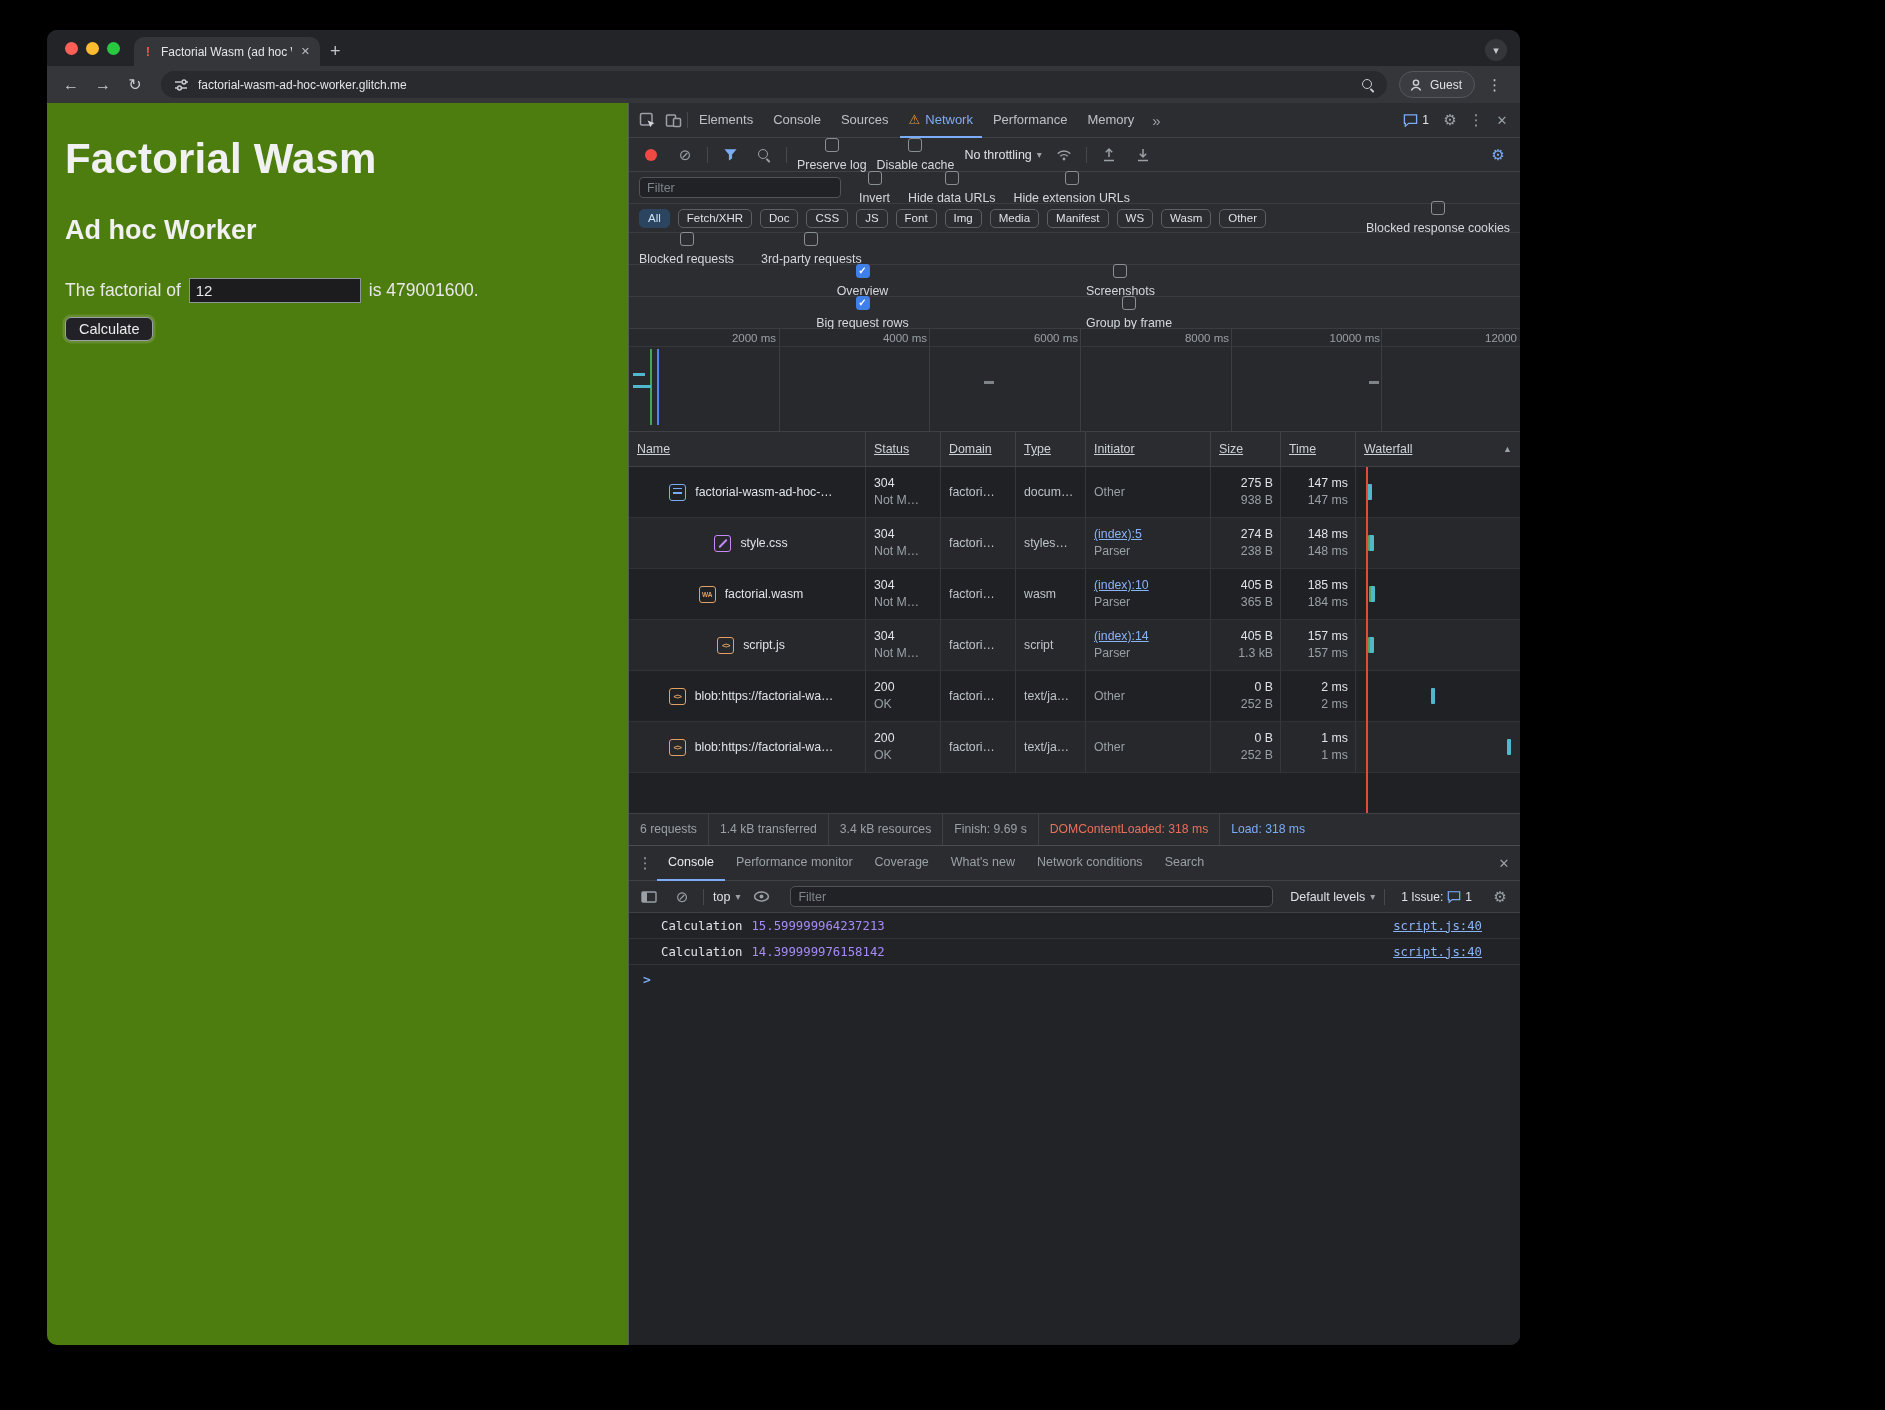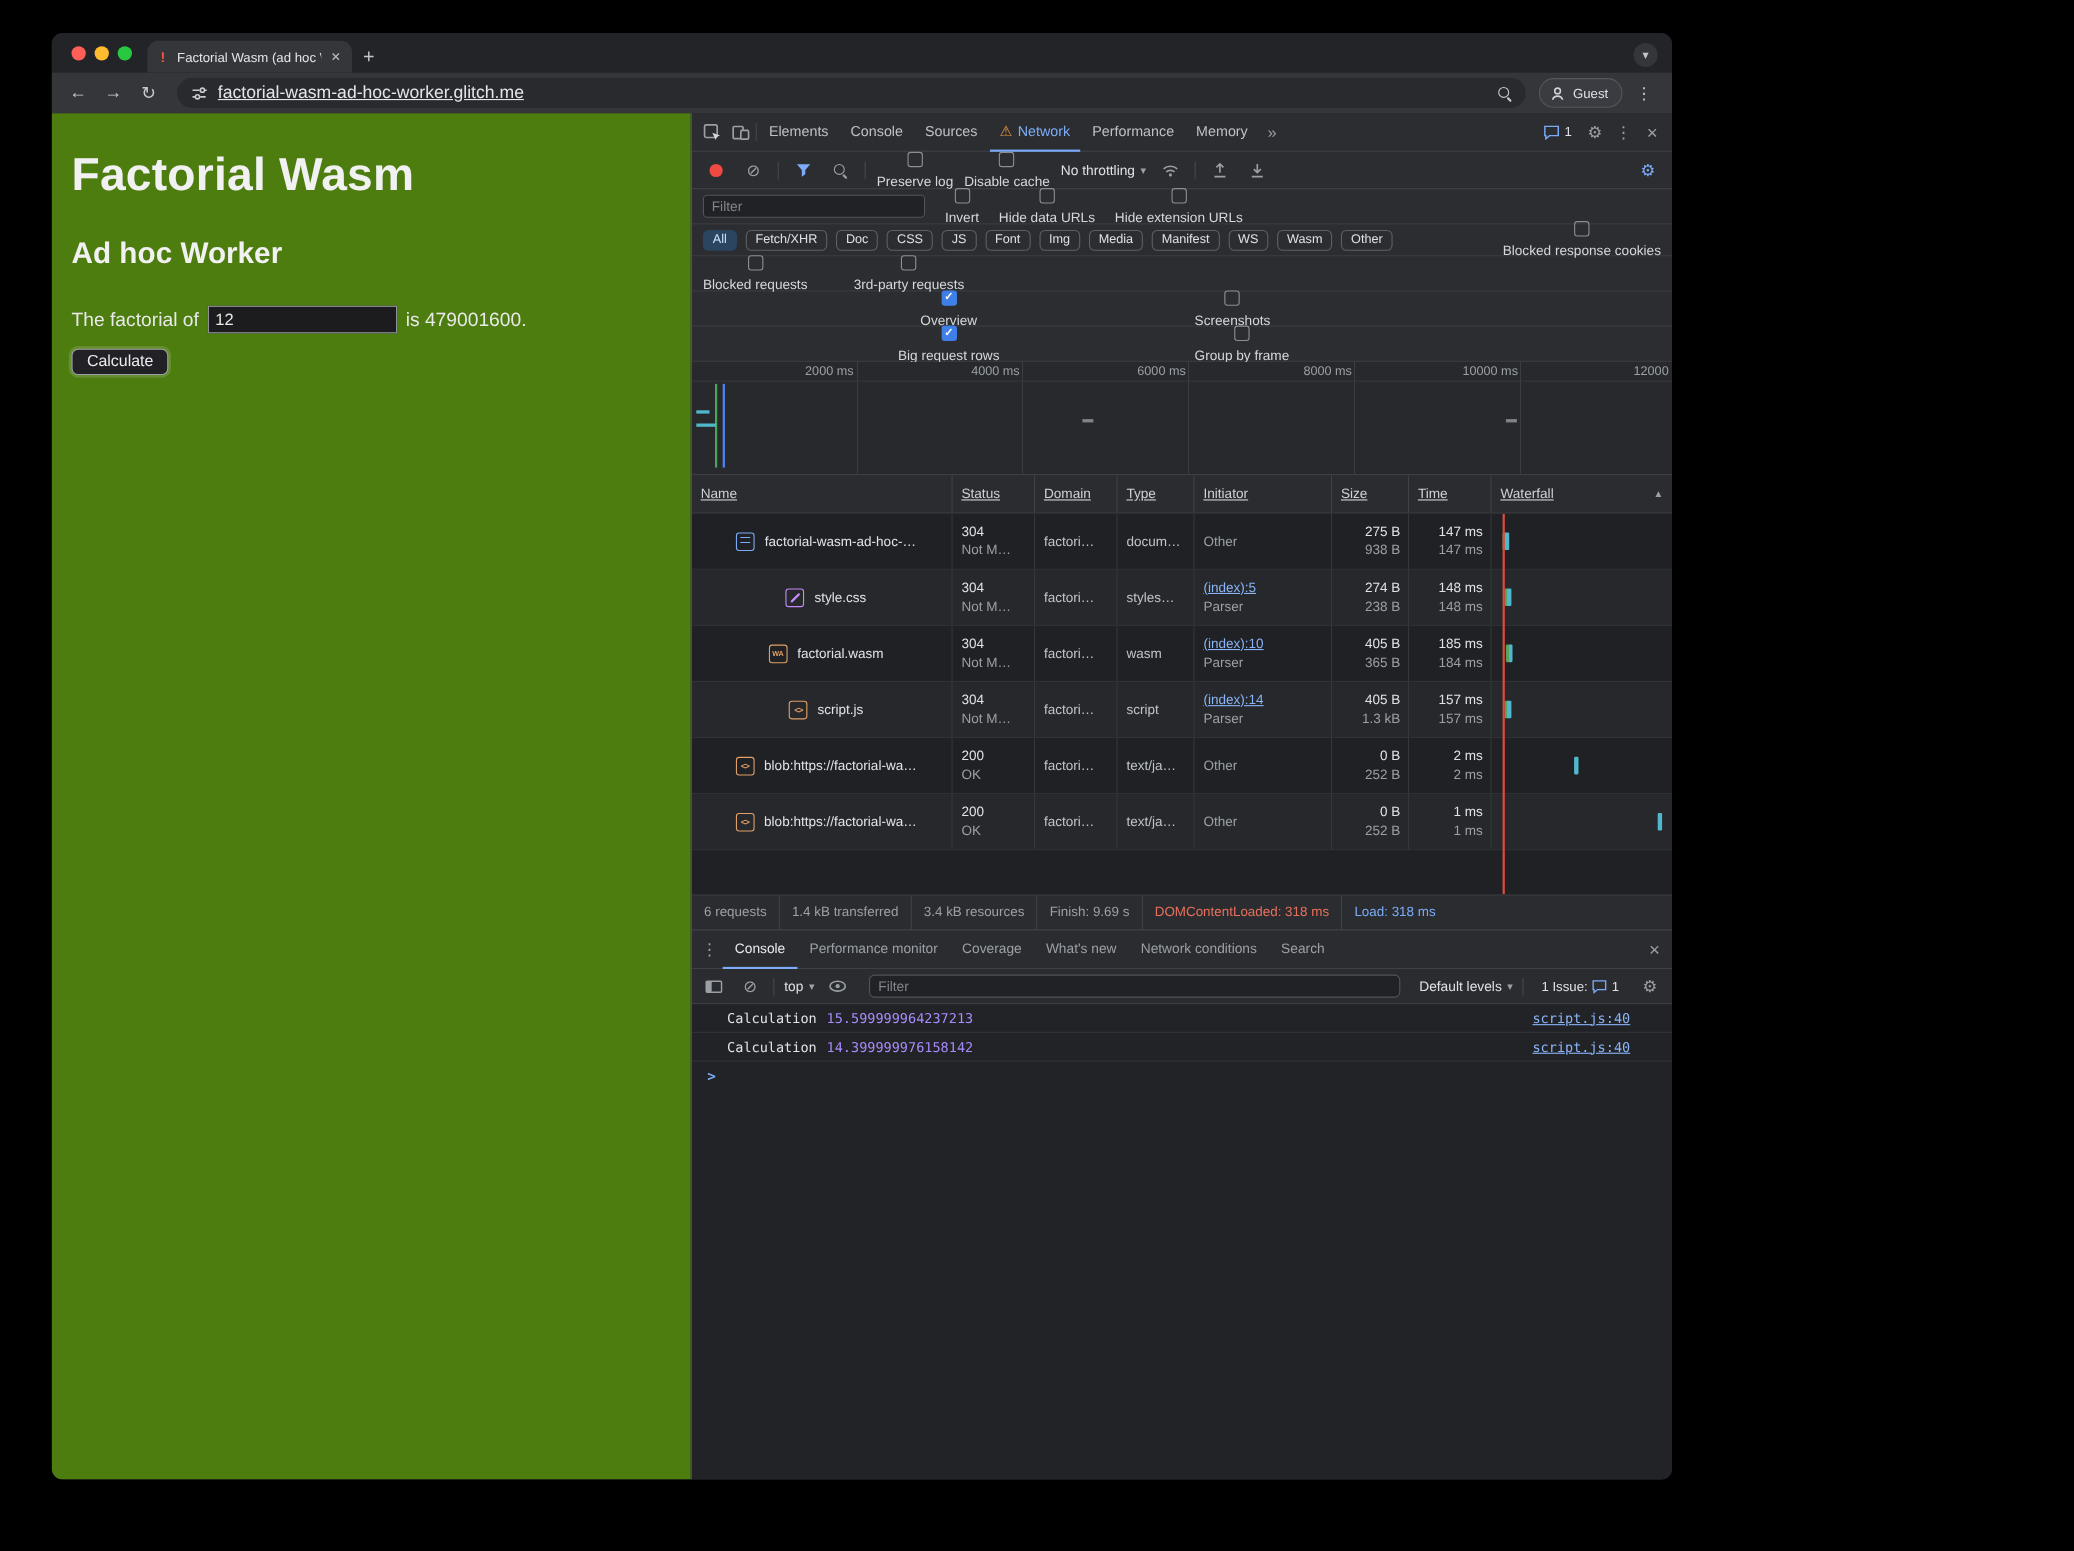--- a/index.html
+++ b/index.html
@@ -24,21 +24,21 @@
   .newtab { color:#c2c5ca; font-size:18px; padding:0 12px 4px 10px; }
   .tabsearch { margin-left:auto; margin-right:13px; margin-bottom:5px; width:22px; height:22px;
     border-radius:50%; background:#35363a; color:#c2c5ca; font-size:11px;
     display:flex; align-items:center; justify-content:center; }
 
   
   .btoolbar { height:37px; background:#35363a; display:flex; align-items:center; padding:0 10px; gap:4px; }
   .navbtn { color:#c6c9ce; font-size:16px; width:28px; height:28px; display:flex; align-items:center; justify-content:center; border-radius:50%; }
   .urlpill { flex:1; height:27px; background:#282a2e; border-radius:14px; margin:0 8px;
     display:flex; align-items:center; padding:0 12px; gap:9px; }
-  .url-text { font-size:16px; color:#e3e5e8; flex:1;text-decoration:underline; }
+  .url-text { font-size:12px; color:#e3e5e8; flex:1; }
   .lens { width:14px; height:14px; position:relative; display:inline-block; flex:none;}
   .lens::before{content:"";position:absolute;left:1px;top:1px;width:8px;height:8px;border:1.6px solid #9aa0a6;border-radius:50%;}
   .lens::after{content:"";position:absolute;left:10px;top:10px;width:5px;height:1.6px;background:#9aa0a6;transform:rotate(45deg);transform-origin:0 0;border-radius:1px;}
   .lens.light::before{border-color:#c6c9ce}.lens.light::after{background:#c6c9ce}
   .guest { height:27px; border-radius:14px; background:#3a3c41; border:1px solid #54575c;
     display:flex; align-items:center; gap:6px; padding:0 12px 0 8px; color:#dfe2e6; font-size:12px; }
   .kebab { color:#c6c9ce; font-size:15px; padding:0 8px; }
 
   
   .main { height:1242px; display:flex; }
@@ -91,21 +91,21 @@
   .txt-input::placeholder { color:#80858b; }
   .flt-input { width:202px; }
 
   .chips-row { height:29px; border-bottom:1px solid #3a3c40; display:flex; align-items:center;
     padding:0 10px; gap:8px; flex:none; }
   .chip { height:19px; line-height:17px; padding:0 8px; border:1px solid #5c6064; border-radius:5px;
     font-size:11.5px; color:#dde1e6; white-space:nowrap; }
   .chip.sel { background:#2b4560; border-color:#2b4560; color:#cde1f8; }
 
   .blk-row { height:32px; border-bottom:1px solid #3a3c40; display:flex; align-items:center;
-    padding:0 10px; gap:42px; flex:none; }
+    padding:0 10px; gap:27px; flex:none; }
   .opt-row { height:32px; border-bottom:1px solid #3a3c40; display:flex; align-items:center;
     padding:0 10px; flex:none; }
   .opt-row .col1 { width:447px; }
 
   
   .overview { height:103px; position:relative; overflow:hidden; background:#28292d;
     border-bottom:1px solid #3f4144; flex:none; }
   .ov-grid { position:absolute; inset:0;
     background:repeating-linear-gradient(to right, transparent 0 149.7px, #3b3d41 149.7px 150.7px); }
   .ov-topline { position:absolute; left:0; right:0; top:17px; height:1px; background:#36383c; }

